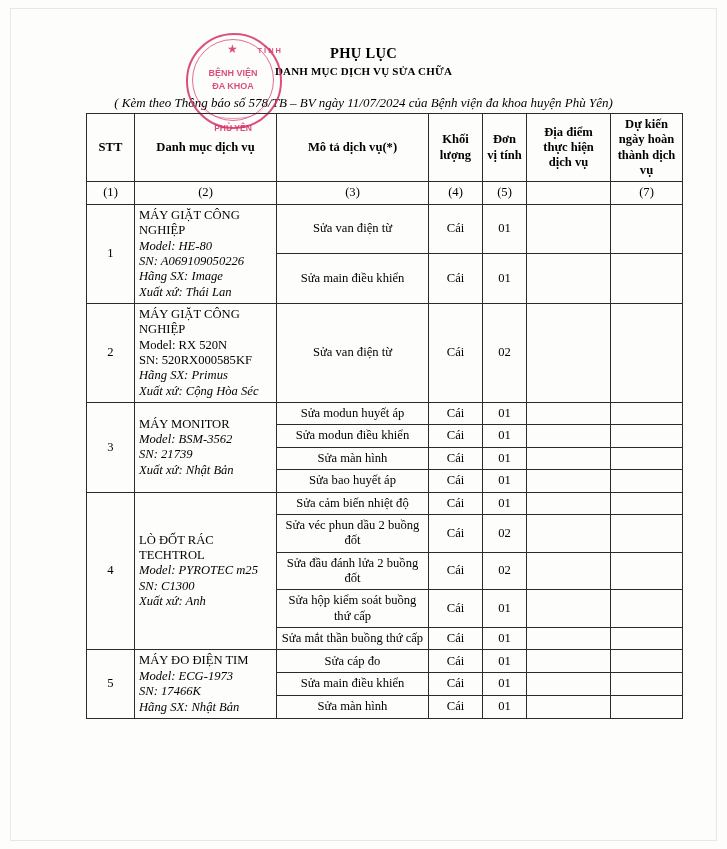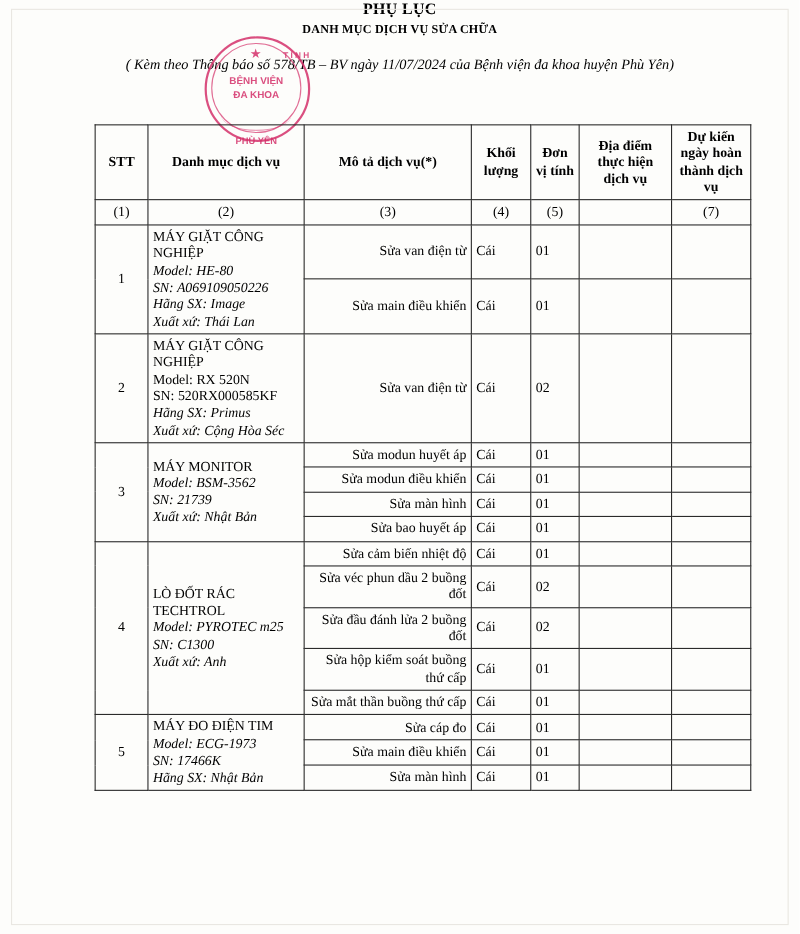--- a/index.html
+++ b/index.html
@@ -25,20 +25,21 @@
   .page:before {
     content: "";
     position: absolute;
     left: 10px; top: 8px; right: 10px; bottom: 8px;
     border: 1px solid #e9e7e2;
     pointer-events: none;
   }
 
   .header {
     text-align: center;
+    padding-top: 44px;
   }
   .doc-title {
     font-size: 14.5px;
     font-weight: bold;
     letter-spacing: 0.3px;
     line-height: 1.35;
   }
   .doc-subtitle {
     font-size: 11px;
     font-weight: bold;
@@ -138,22 +139,22 @@
     padding: 2px 3px;
   }
   td.c-stt { text-align: center; font-size: 13px; }
   td.c-name {
     vertical-align: top;
     padding-top: 5px;
     font-size: 12.8px;
   }
   td.c-name .model-line { font-style: italic; font-family: Liberation Serif, serif; }
   td.c-name .title-line { font-style: normal; }
-  td.c-desc { text-align: right; padding-left: 6px; }
-  td.c-qty, td.c-unit { }
+  td.c-desc { text-align: center; padding-left: 6px; }
+  td.c-qty, td.c-unit { text-align: center; }
   td.c-place, td.c-due { text-align: center; }
 </style>
 </head>
 <body>
 
 <div class="page">
 
   <div class="stamp">
     <div class="ring"></div>
     <div class="ring2"></div>

